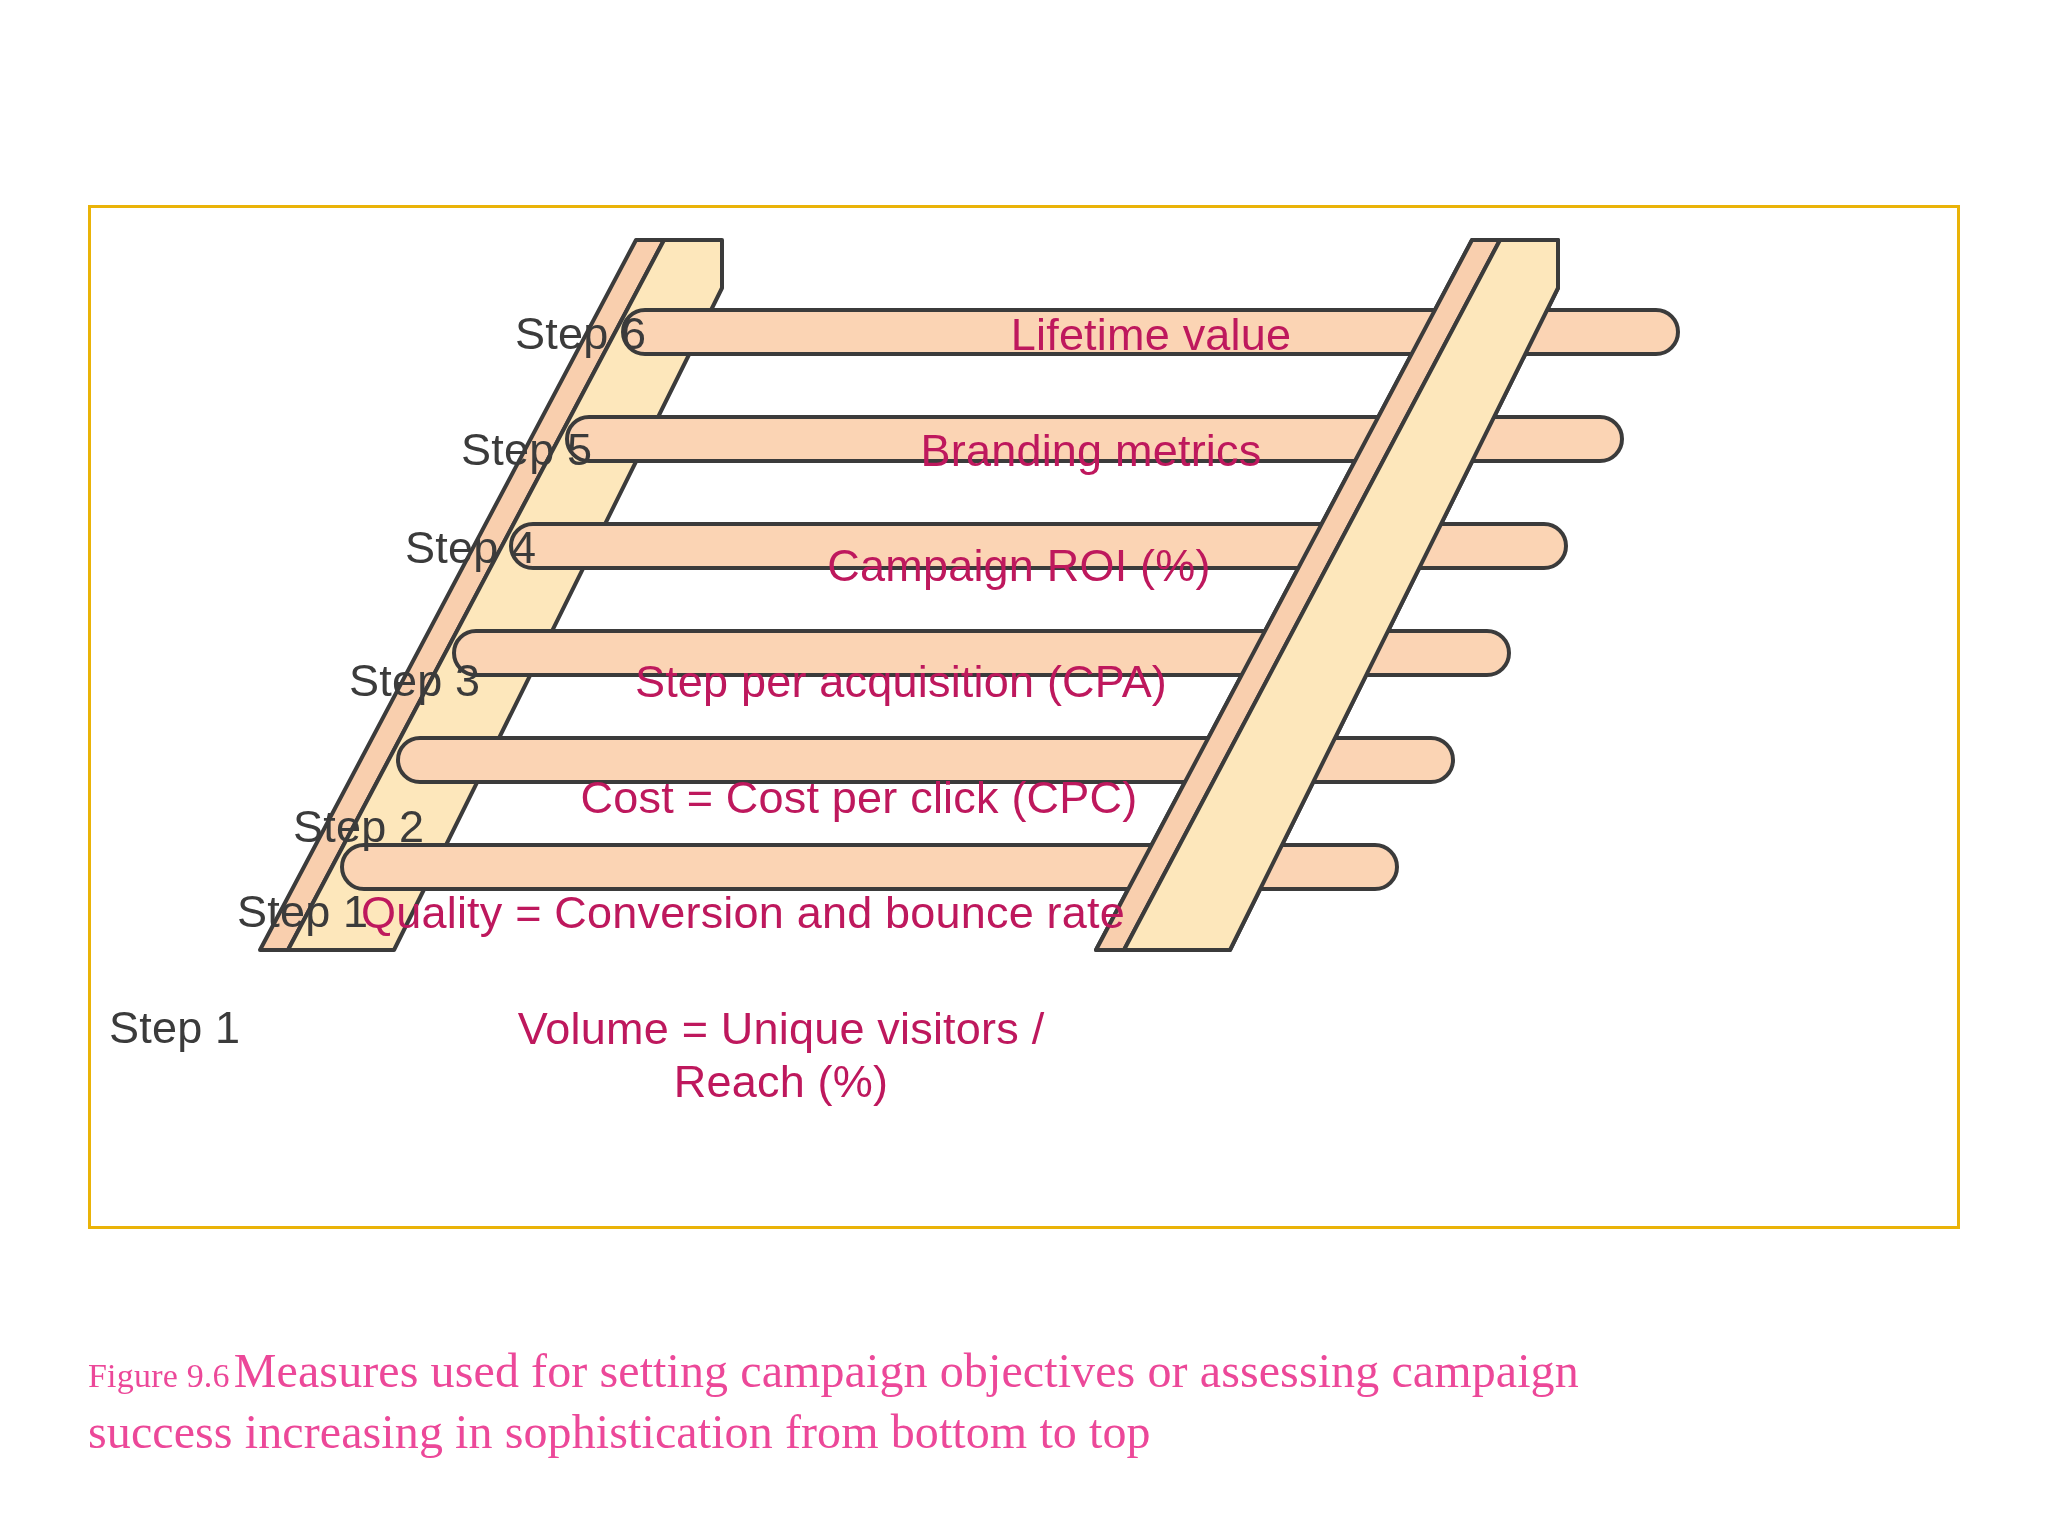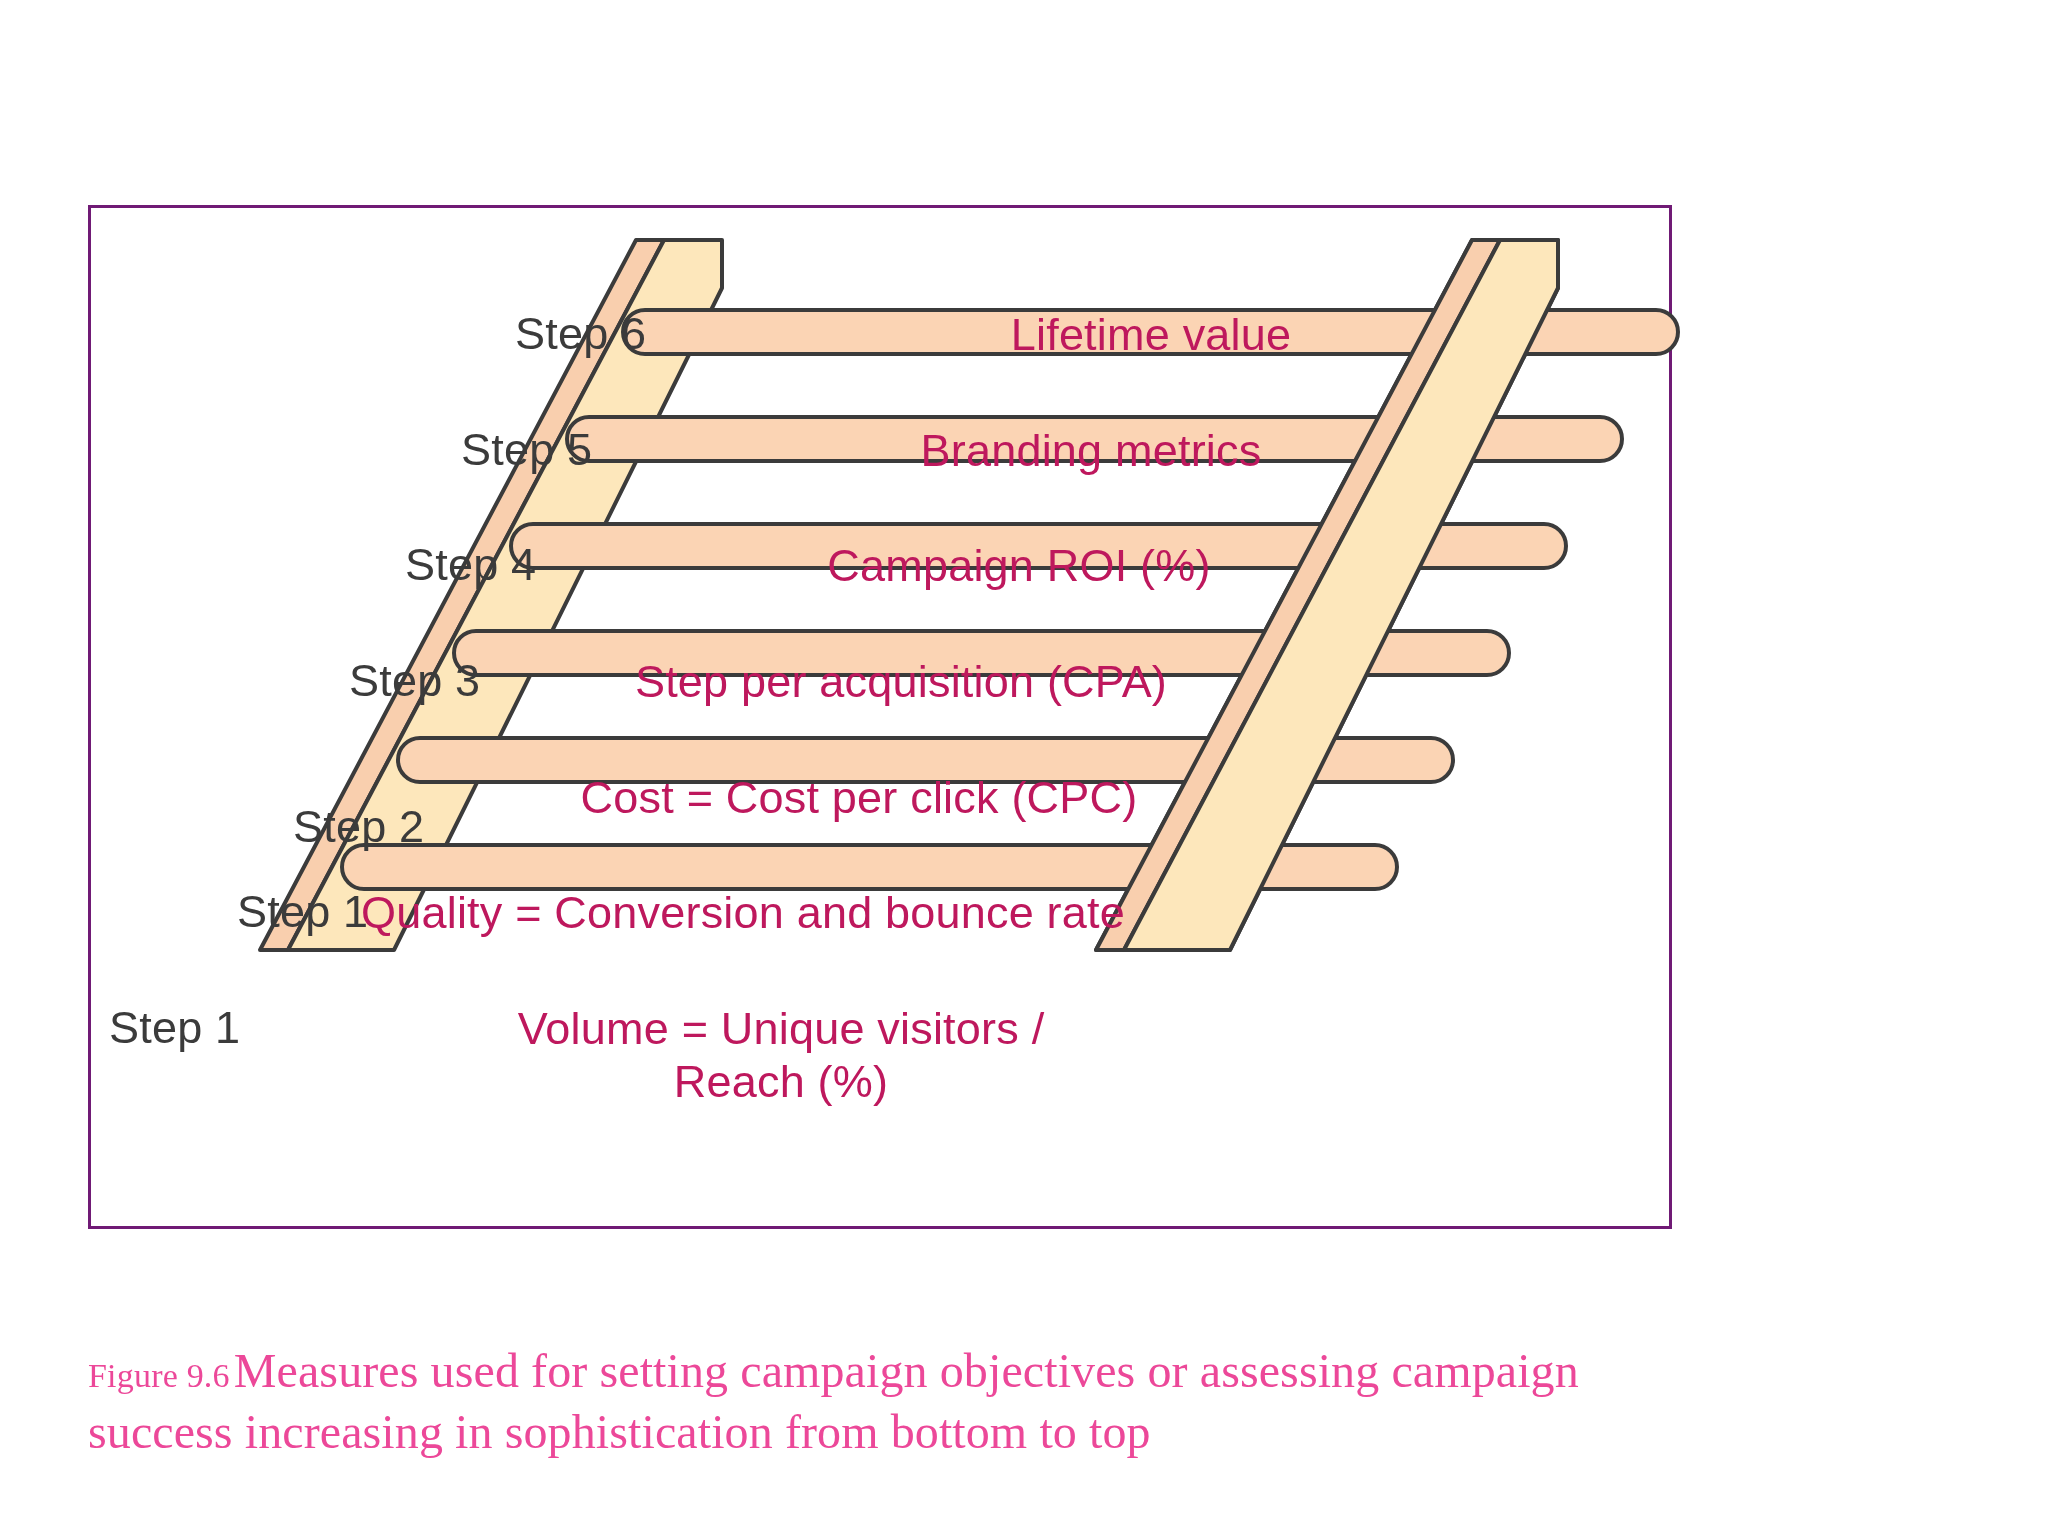--- a/index.html
+++ b/index.html
@@ -16,23 +16,23 @@
   #page {
     position: relative;
     width: 2048px;
     height: 1536px;
     background: #ffffff;
   }
   #figure-frame {
     position: absolute;
     left: 88px;
     top: 205px;
-    width: 1584px;
+    width: 1872px;
     height: 1024px;
-    border: 3px solid #701a75;
+    border: 3px solid #eab308;
     background: #ffffff;
     box-sizing: border-box;
   }
   #ladder-svg {
     position: absolute;
     left: 0;
     top: 0;
     display: block;
   }
   .step-label {
@@ -111,21 +111,21 @@
 
       <g>
         <polygon points="1381,32 1409,32 1033,742 1005,742" fill="#f9cfae" stroke="#3b3b3b" stroke-width="4" stroke-linejoin="round"></polygon>
         <polygon points="1409,32 1467,32 1467,80 1139,742 1033,742" fill="#fde7bb" stroke="#3b3b3b" stroke-width="4" stroke-linejoin="round"></polygon>
       </g>
 
     </svg>
 
     <div class="step-label" style="left:424px; top:100px;">Step 6</div>
     <div class="step-label" style="left:370px; top:216px;">Step 5</div>
-    <div class="step-label" style="left:314px; top:331px;">Step 4</div>
+    <div class="step-label" style="left:314px; top:314px;">Step 4</div>
     <div class="step-label" style="left:258px; top:447px;">Step 3</div>
     <div class="step-label" style="left:202px; top:593px;">Step 2</div>
     <div class="step-label" style="left:146px; top:678px;">Step 1</div>
     <div class="step-label" style="left:18px; top:794px;">Step 1</div>
 
     <div class="rung-label" style="left:660px; top:100px; width:800px;">Lifetime value</div>
     <div class="rung-label" style="left:600px; top:216px; width:800px;">Branding metrics</div>
     <div class="rung-label" style="left:528px; top:331px; width:800px;">Campaign ROI (%)</div>
     <div class="rung-label" style="left:410px; top:447px; width:800px;">Step per acquisition (CPA)</div>
     <div class="rung-label" style="left:368px; top:563px; width:800px;">Cost = Cost per click (CPC)</div>

